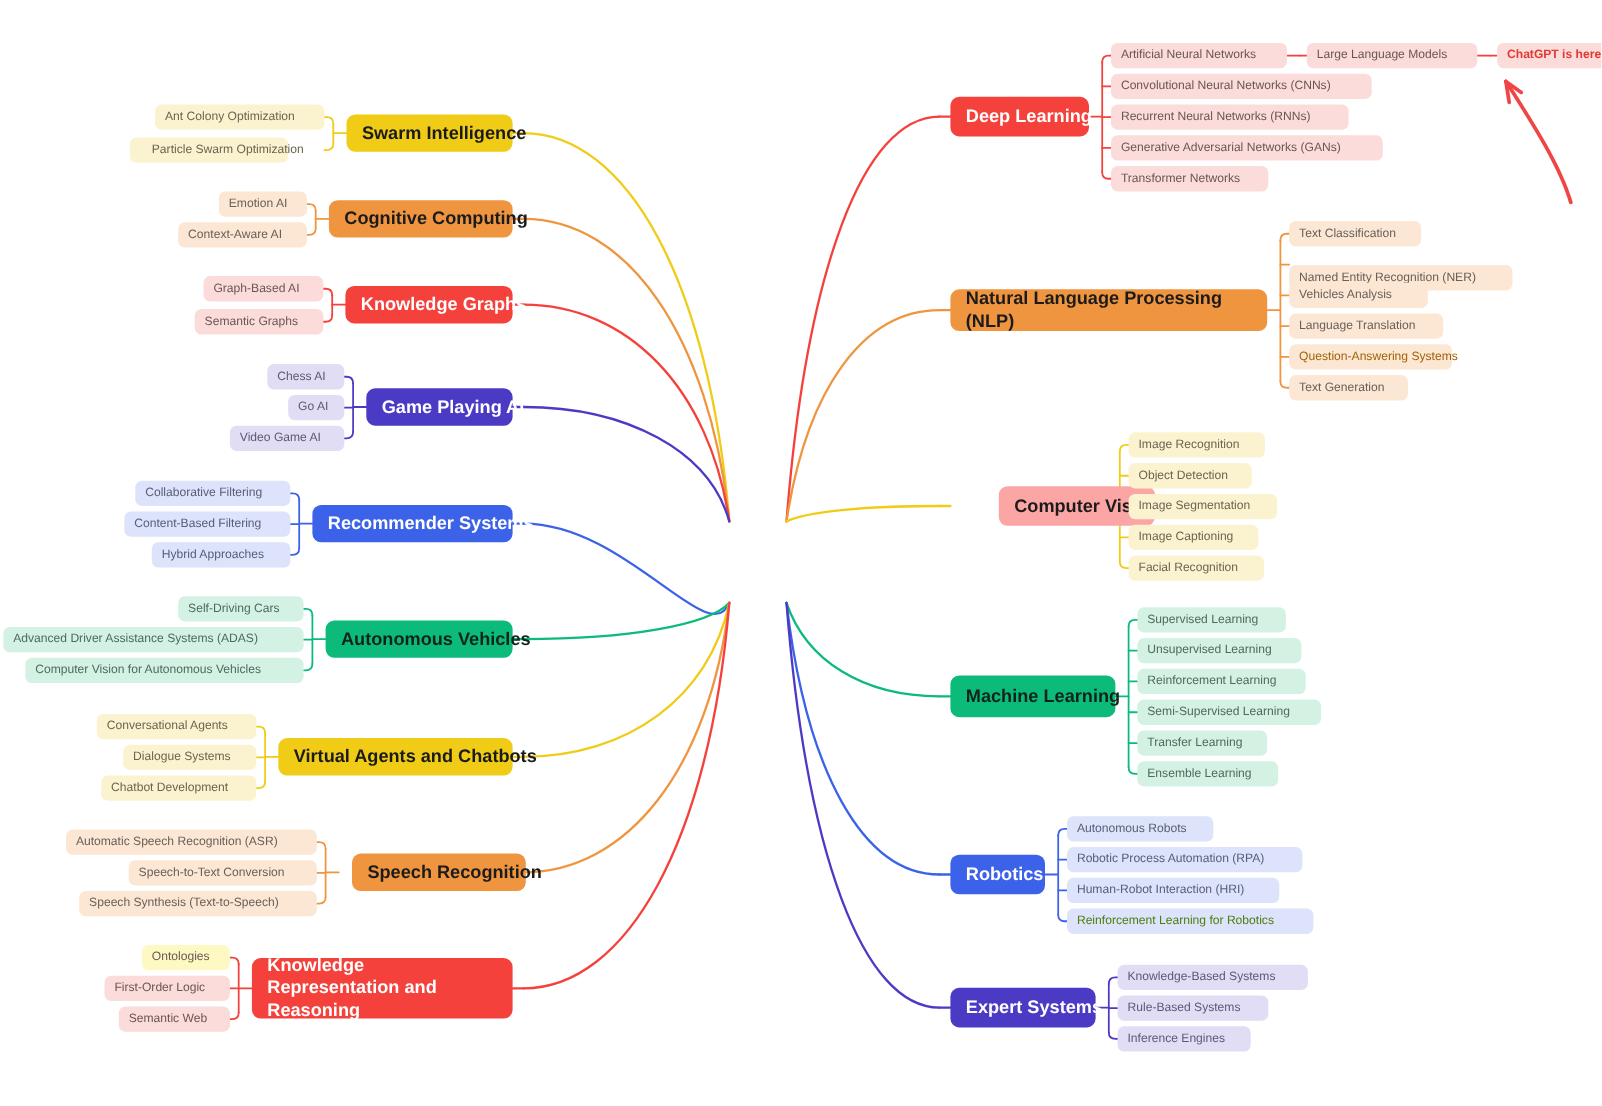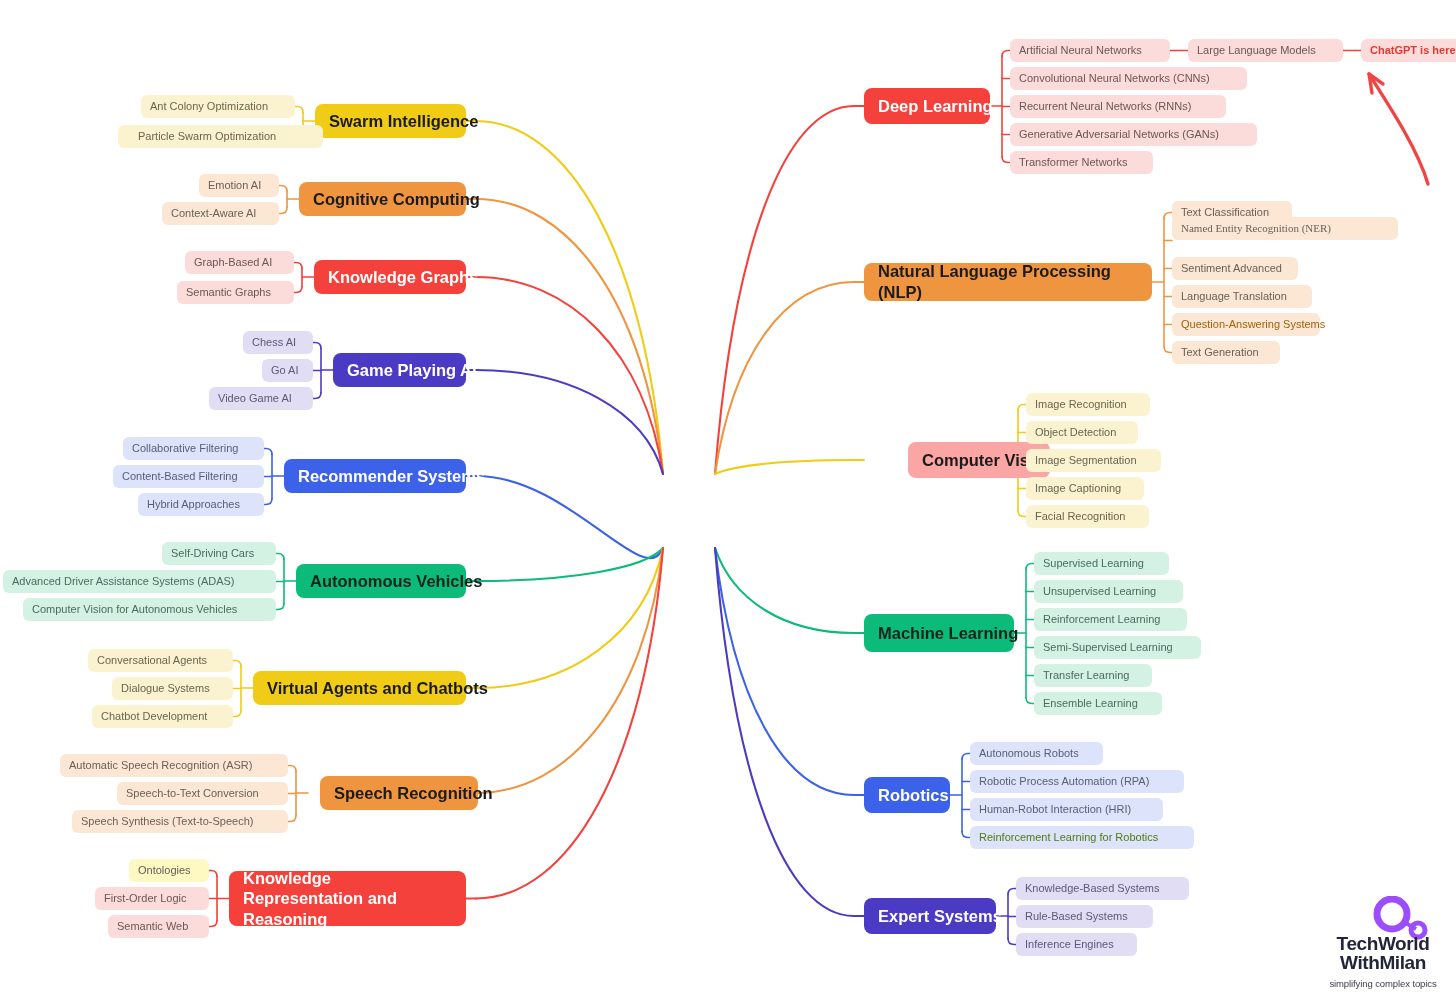--- a/index.html
+++ b/index.html
@@ -251,22 +251,22 @@
       <div class="branch-node" style="left: 864px; top: 88px; width: 126px; height: 36px; background: rgb(244, 65, 60); color: rgb(255, 255, 255);">Deep Learning</div>
       <div class="leaf-node" style="left: 1010px; top: 39px; width: 160px; height: 23px; background: rgb(251, 220, 218); color: rgb(107, 86, 86); line-height: 13px;">Artificial Neural Networks</div>
       <div class="leaf-node" style="left: 1010px; top: 67px; width: 237px; height: 23px; background: rgb(251, 220, 218); color: rgb(107, 86, 86); line-height: 13px;">Convolutional Neural Networks (CNNs)</div>
       <div class="leaf-node" style="left: 1010px; top: 95px; width: 216px; height: 23px; background: rgb(251, 220, 218); color: rgb(107, 86, 86); line-height: 13px;">Recurrent Neural Networks (RNNs)</div>
       <div class="leaf-node" style="left: 1010px; top: 123px; width: 247px; height: 23px; background: rgb(251, 220, 218); color: rgb(107, 86, 86); line-height: 13px;">Generative Adversarial Networks (GANs)</div>
       <div class="leaf-node" style="left: 1010px; top: 151px; width: 143px; height: 23px; background: rgb(251, 220, 218); color: rgb(107, 86, 86); line-height: 13px;">Transformer Networks</div>
       <div class="leaf-node" style="left: 1188px; top: 39px; width: 155px; height: 23px; background: rgb(251, 220, 218); color: rgb(107, 86, 86); line-height: 13px;">Large Language Models</div>
       <div class="leaf-node bold" style="left: 1361px; top: 39px; width: 121px; height: 23px; background: rgb(251, 220, 218); color: rgb(224, 58, 51); line-height: 13px;">ChatGPT is here!</div>
       <div class="branch-node wrap" style="left: 864px; top: 263px; width: 288px; height: 38px; background: rgb(240, 149, 63); color: rgb(27, 27, 27);">Natural Language Processing (NLP)</div>
       <div class="leaf-node" style="left: 1172px; top: 201px; width: 120px; height: 23px; background: rgb(251, 231, 212); color: rgb(106, 96, 88); line-height: 13px;">Text Classification</div>
-      <div class="leaf-node" style="left: 1172px; top: 217px; width: 226px; height: 23px; background: rgb(251, 231, 212); color: rgb(106, 96, 88); line-height: 13px; font-family: Liberation Serif, serif;">Named Entity Recognition (NER)</div>
-      <div class="leaf-node" style="left: 1172px; top: 257px; width: 126px; height: 23px; background: rgb(251, 231, 212); color: rgb(106, 96, 88); line-height: 13px;">Sentiment Advanced</div>
+      <div class="leaf-node" style="left: 1172px; top: 241px; width: 203px; height: 23px; background: rgb(251, 231, 212); color: rgb(106, 96, 88); line-height: 13px;">Named Entity Recognition (NER)</div>
+      <div class="leaf-node" style="left: 1172px; top: 257px; width: 126px; height: 23px; background: rgb(251, 231, 212); color: rgb(106, 96, 88); line-height: 13px;">Vehicles Analysis</div>
       <div class="leaf-node" style="left: 1172px; top: 285px; width: 140px; height: 23px; background: rgb(251, 231, 212); color: rgb(106, 96, 88); line-height: 13px;">Language Translation</div>
       <div class="leaf-node" style="left: 1172px; top: 313px; width: 148px; height: 23px; background: rgb(251, 231, 212); color: #a16207; line-height: 13px;">Question-Answering Systems</div>
       <div class="leaf-node" style="left: 1172px; top: 341px; width: 108px; height: 23px; background: rgb(251, 231, 212); color: rgb(106, 96, 88); line-height: 13px;">Text Generation</div>
       <div class="branch-node" style="left: 908px; top: 442px; width: 142px; height: 36px; background: #fca5a5; color: rgb(27, 27, 27);">Computer Vision</div>
       <div class="leaf-node" style="left: 1026px; top: 393px; width: 124px; height: 23px; background: rgb(251, 243, 208); color: rgb(106, 100, 80); line-height: 13px;">Image Recognition</div>
       <div class="leaf-node" style="left: 1026px; top: 421px; width: 112px; height: 23px; background: rgb(251, 243, 208); color: rgb(106, 100, 80); line-height: 13px;">Object Detection</div>
       <div class="leaf-node" style="left: 1026px; top: 449px; width: 135px; height: 23px; background: rgb(251, 243, 208); color: rgb(106, 100, 80); line-height: 13px;">Image Segmentation</div>
       <div class="leaf-node" style="left: 1026px; top: 477px; width: 118px; height: 23px; background: rgb(251, 243, 208); color: rgb(106, 100, 80); line-height: 13px;">Image Captioning</div>
       <div class="leaf-node" style="left: 1026px; top: 505px; width: 123px; height: 23px; background: rgb(251, 243, 208); color: rgb(106, 100, 80); line-height: 13px;">Facial Recognition</div>
       <div class="branch-node" style="left: 864px; top: 614px; width: 150px; height: 38px; background: rgb(12, 187, 122); color: rgb(16, 36, 28);">Machine Learning</div>
@@ -280,21 +280,21 @@
       <div class="leaf-node" style="left: 970px; top: 742px; width: 133px; height: 23px; background: rgb(221, 227, 250); color: rgb(86, 94, 120); line-height: 13px;">Autonomous Robots</div>
       <div class="leaf-node" style="left: 970px; top: 770px; width: 214px; height: 23px; background: rgb(221, 227, 250); color: rgb(86, 94, 120); line-height: 13px;">Robotic Process Automation (RPA)</div>
       <div class="leaf-node" style="left: 970px; top: 798px; width: 193px; height: 23px; background: rgb(221, 227, 250); color: rgb(86, 94, 120); line-height: 13px;">Human-Robot Interaction (HRI)</div>
       <div class="leaf-node" style="left: 970px; top: 826px; width: 224px; height: 23px; background: rgb(221, 227, 250); color: #4d7c0f; line-height: 13px;">Reinforcement Learning for Robotics</div>
       <div class="branch-node" style="left: 864px; top: 898px; width: 132px; height: 36px; background: rgb(75, 59, 196); color: rgb(255, 255, 255);">Expert Systems</div>
       <div class="leaf-node" style="left: 1016px; top: 877px; width: 173px; height: 23px; background: rgb(224, 221, 245); color: rgb(93, 88, 120); line-height: 13px;">Knowledge-Based Systems</div>
       <div class="leaf-node" style="left: 1016px; top: 905px; width: 137px; height: 23px; background: rgb(224, 221, 245); color: rgb(93, 88, 120); line-height: 13px;">Rule-Based Systems</div>
       <div class="leaf-node" style="left: 1016px; top: 933px; width: 121px; height: 23px; background: rgb(224, 221, 245); color: rgb(93, 88, 120); line-height: 13px;">Inference Engines</div>
       <div class="branch-node" style="left: 315px; top: 104px; width: 151px; height: 34px; background: rgb(240, 204, 22); color: rgb(27, 27, 27);">Swarm Intelligence</div>
       <div class="leaf-node" style="left: 141px; top: 95px; width: 154px; height: 23px; background: rgb(251, 243, 208); color: rgb(106, 100, 80); line-height: 13px;">Ant Colony Optimization</div>
-      <div class="leaf-node" style="left: 118px; top: 125px; width: 205px; height: 23px; background: rgb(251, 243, 208); color: rgb(106, 100, 80); line-height: 13px; padding-left: 20px;">Particle Swarm Optimization</div>
+      <div class="leaf-node" style="left: 118px; top: 125px; width: 144px; height: 23px; background: rgb(251, 243, 208); color: rgb(106, 100, 80); line-height: 13px; padding-left: 20px;">Particle Swarm Optimization</div>
       <div class="branch-node" style="left: 299px; top: 182px; width: 167px; height: 34px; background: rgb(240, 149, 63); color: rgb(27, 27, 27);">Cognitive Computing</div>
       <div class="leaf-node" style="left: 199px; top: 174px; width: 80px; height: 23px; background: rgb(251, 231, 212); color: rgb(106, 96, 88); line-height: 13px;">Emotion AI</div>
       <div class="leaf-node" style="left: 162px; top: 202px; width: 117px; height: 23px; background: rgb(251, 231, 212); color: rgb(106, 96, 88); line-height: 13px;">Context-Aware AI</div>
       <div class="branch-node" style="left: 314px; top: 260px; width: 152px; height: 34px; background: rgb(244, 65, 60); color: rgb(255, 255, 255);">Knowledge Graphs</div>
       <div class="leaf-node" style="left: 185px; top: 251px; width: 109px; height: 23px; background: rgb(251, 220, 218); color: rgb(107, 86, 86); line-height: 13px;">Graph-Based AI</div>
       <div class="leaf-node" style="left: 177px; top: 281px; width: 117px; height: 23px; background: rgb(251, 220, 218); color: rgb(107, 86, 86); line-height: 13px;">Semantic Graphs</div>
       <div class="branch-node" style="left: 333px; top: 353px; width: 133px; height: 34px; background: rgb(75, 59, 196); color: rgb(255, 255, 255);">Game Playing AI</div>
       <div class="leaf-node" style="left: 243px; top: 331px; width: 70px; height: 23px; background: rgb(224, 221, 245); color: rgb(93, 88, 120); line-height: 13px;">Chess AI</div>
       <div class="leaf-node" style="left: 262px; top: 359px; width: 51px; height: 23px; background: rgb(224, 221, 245); color: rgb(93, 88, 120); line-height: 13px;">Go AI</div>
       <div class="leaf-node" style="left: 209px; top: 387px; width: 104px; height: 23px; background: rgb(224, 221, 245); color: rgb(93, 88, 120); line-height: 13px;">Video Game AI</div>
@@ -313,26 +313,14 @@
       <div class="branch-node" style="left: 308px; top: 776px; width: 158px; height: 34px; background: rgb(240, 149, 63); color: rgb(27, 27, 27); margin-left: 12px;">Speech Recognition</div>
       <div class="leaf-node" style="left: 60px; top: 754px; width: 228px; height: 23px; background: rgb(251, 231, 212); color: rgb(106, 96, 88); line-height: 13px;">Automatic Speech Recognition (ASR)</div>
       <div class="leaf-node" style="left: 117px; top: 782px; width: 171px; height: 23px; background: rgb(251, 231, 212); color: rgb(106, 96, 88); line-height: 13px;">Speech-to-Text Conversion</div>
       <div class="leaf-node" style="left: 72px; top: 810px; width: 216px; height: 23px; background: rgb(251, 231, 212); color: rgb(106, 96, 88); line-height: 13px;">Speech Synthesis (Text-to-Speech)</div>
       <div class="branch-node wrap" style="left: 229px; top: 871px; width: 237px; height: 55px; background: rgb(244, 65, 60); color: rgb(255, 255, 255);">Knowledge Representation and Reasoning</div>
       <div class="leaf-node" style="left: 129px; top: 859px; width: 80px; height: 23px; background: #fef9c3; color: rgb(107, 86, 86); line-height: 13px;">Ontologies</div>
       <div class="leaf-node" style="left: 95px; top: 887px; width: 114px; height: 23px; background: rgb(251, 220, 218); color: rgb(107, 86, 86); line-height: 13px;">First-Order Logic</div>
       <div class="leaf-node" style="left: 108px; top: 915px; width: 101px; height: 23px; background: rgb(251, 220, 218); color: rgb(107, 86, 86); line-height: 13px;">Semantic Web</div>
     </div>
 
-  <div class="brand">
-    <svg class="brand-mark" viewBox="0 0 56 44" xmlns="http://www.w3.org/2000/svg">
-      <circle cx="20" cy="18" r="15" fill="none" stroke="#9b4dff" stroke-width="7"></circle>
-      <line x1="32" y1="26" x2="44" y2="33" stroke="#9b4dff" stroke-width="4"></line>
-      <circle cx="46" cy="34" r="7" fill="none" stroke="#9b4dff" stroke-width="5"></circle>
-    </svg>
-    <div class="brand-text">
-      <div>TechWorld</div>
-      <div>WithMilan</div>
-    </div>
-    <div class="brand-tag">simplifying complex topics</div>
-  </div>
 
 </div>
 
 </body></html>

